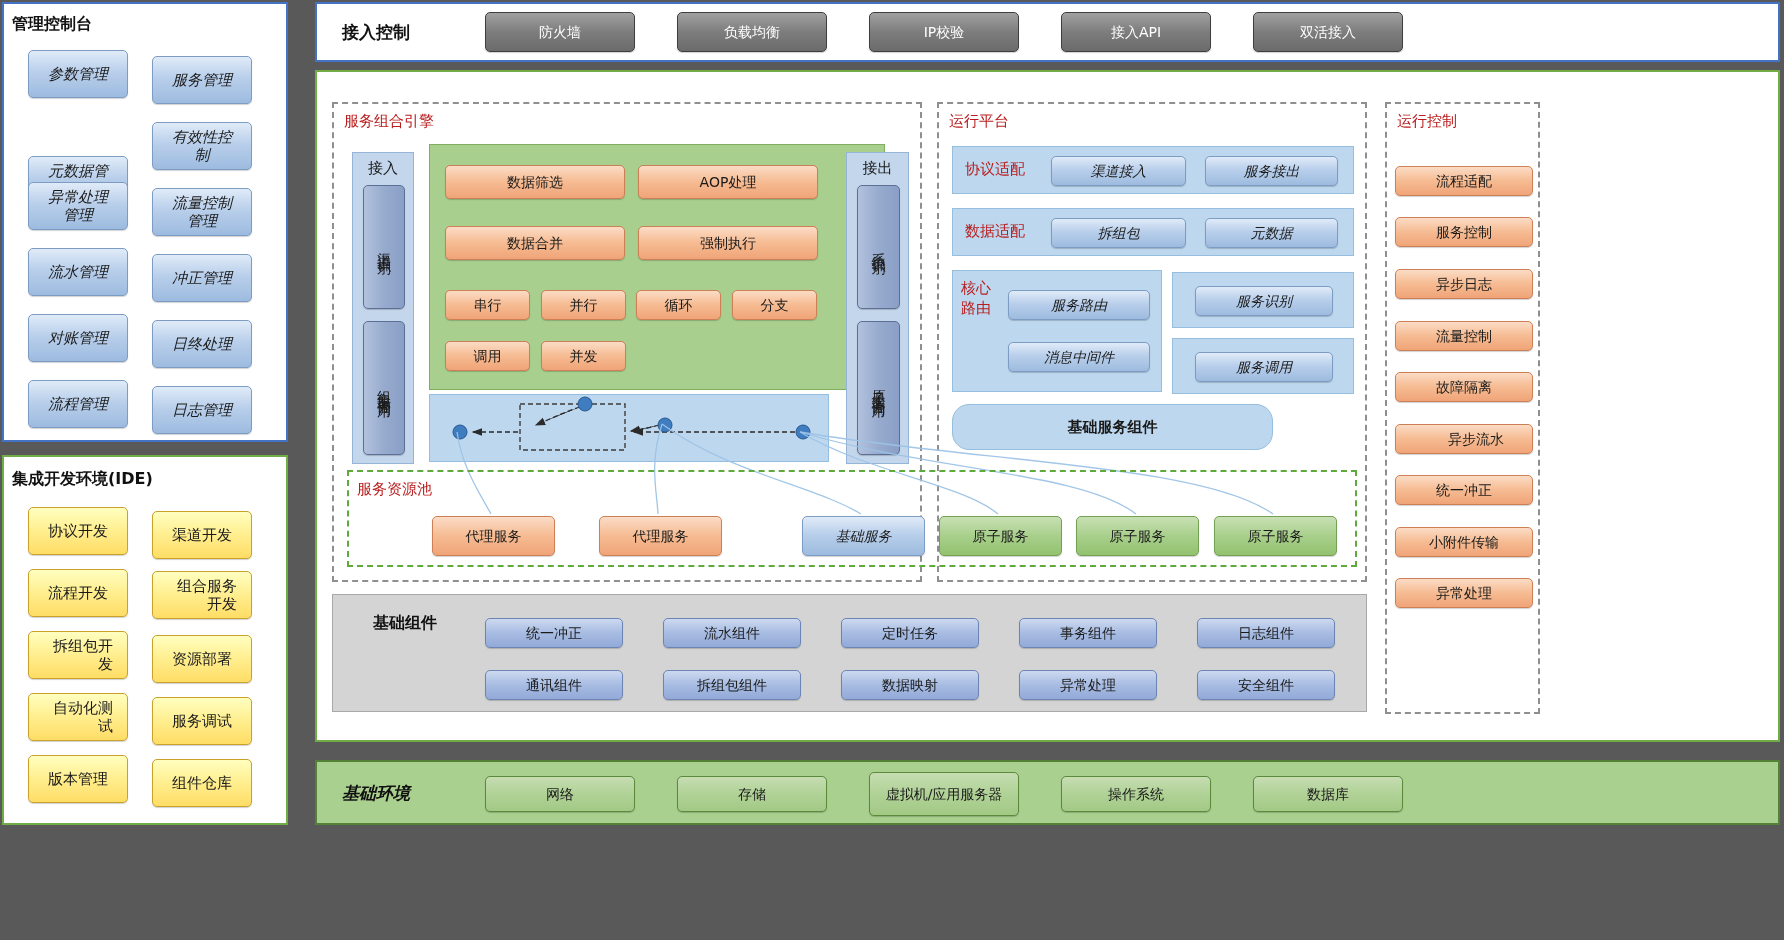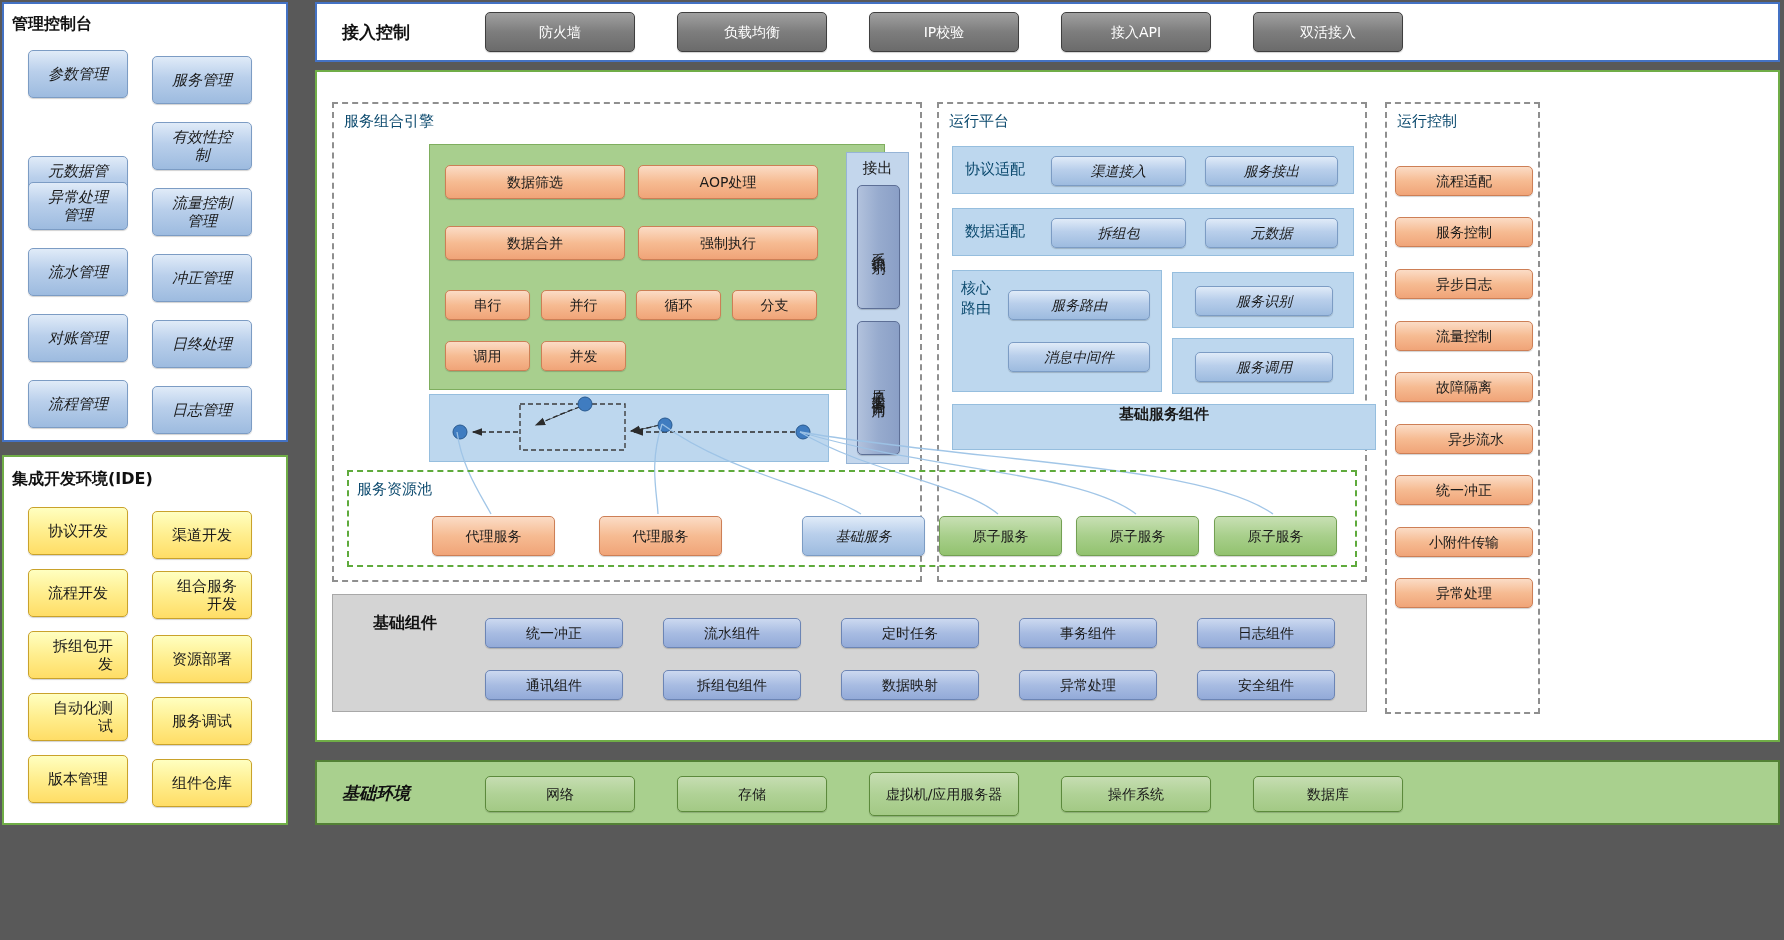--- a/index.html
+++ b/index.html
@@ -2,21 +2,21 @@
 <html><head>
 <meta charset="utf-8">
 <style>
   * { margin:0; padding:0; box-sizing:border-box; }
   html,body { background:#595959; }
   body { font-family:"DejaVu Sans","Liberation Sans",sans-serif; color:#1a1a1a; }
   .stage { position:relative; width:1784px; height:940px; background:#595959; overflow:hidden; }
   .panel { position:absolute; background:#ffffff; }
   .abs { position:absolute; }
   .sec-title { position:absolute; font-size:16px; font-weight:700; color:#111; white-space:nowrap; }
-  .sub-title { position:absolute; font-size:15px; font-weight:400; color:#0c4a6e; white-space:nowrap; }
+  .sub-title { position:absolute; font-size:15px; font-weight:400; color:#b91c1c; white-space:nowrap; }
   .btn {
     position:absolute; display:flex; align-items:center; justify-content:center;
     text-align:center; border-radius:5px; font-size:14px; color:#1a1a1a;
     line-height:1.2; box-shadow:0 1px 1px rgba(0,0,0,.18); cursor:default;
   }
   .btn-wide { font-size:15px; padding:4px 14px; }
   .btn-blue   { background:linear-gradient(180deg,#e0ebf8 0%,#b9cfeb 45%,#9dbbdf 100%); border:1px solid #7c9cc4;font-style:italic; }
   .btn-blue2  { background:linear-gradient(180deg,#ccd9f0 0%,#a8bce2 50%,#93aad8 100%); border:1px solid #6c85b5; }
   .btn-yellow { background:linear-gradient(180deg,#ffffc0 0%,#ffee8e 50%,#ffdd66 100%); border:1px solid #c9a22b;text-align:right; }
   .btn-orange { background:linear-gradient(180deg,#fbdcc6 0%,#f6bb92 50%,#f0a478 100%); border:1px solid #cd7f56; }
@@ -77,20 +77,25 @@
     <div class="btn btn-gray" style="left:552px;top:8px;width:150px;height:40px;">IP校验</div>
     <div class="btn btn-gray" style="left:744px;top:8px;width:150px;height:40px;">接入API</div>
     <div class="btn btn-gray" style="left:936px;top:8px;width:150px;height:40px;">双活接入</div>
   </div>
 
   <div class="panel" style="left:315px;top:70px;width:1465px;height:672px;border:2px solid #70ad47;">
 
     <div class="dashed-box" style="left:15px;top:30px;width:590px;height:480px;">
       <div class="sub-title" style="left:10px;top:8px;">服务组合引擎</div>
 
+      <div class="col-panel" style="left:18px;top:48px;width:62px;height:312px;">
+        <div class="col-label">接入</div>
+        <div class="btn btn-vert" style="left:10px;top:32px;width:42px;height:124px;">渠道识别</div>
+        <div class="btn btn-vert" style="left:10px;top:168px;width:42px;height:134px;">组合服务调用</div>
+      </div>
 
       <div class="green-panel" style="left:95px;top:40px;width:456px;height:246px;">
         <div class="btn btn-orange" style="left:15px;top:20px;width:180px;height:34px;">数据筛选</div>
         <div class="btn btn-orange" style="left:208px;top:20px;width:180px;height:34px;">AOP处理</div>
         <div class="btn btn-orange" style="left:15px;top:81px;width:180px;height:34px;">数据合并</div>
         <div class="btn btn-orange" style="left:208px;top:81px;width:180px;height:34px;">强制执行</div>
         <div class="btn btn-orange" style="left:15px;top:145px;width:85px;height:30px;">串行</div>
         <div class="btn btn-orange" style="left:111px;top:145px;width:85px;height:30px;">并行</div>
         <div class="btn btn-orange" style="left:206px;top:145px;width:85px;height:30px;">循环</div>
         <div class="btn btn-orange" style="left:302px;top:145px;width:85px;height:30px;">分支</div>
@@ -145,21 +150,21 @@
         <div class="btn btn-blue" style="left:55px;top:71px;width:142px;height:30px;">消息中间件</div>
       </div>
 
       <div class="lb-panel" style="left:233px;top:168px;width:182px;height:56px;">
         <div class="btn btn-blue" style="left:22px;top:13px;width:138px;height:30px;">服务识别</div>
       </div>
       <div class="lb-panel" style="left:233px;top:234px;width:182px;height:56px;">
         <div class="btn btn-blue" style="left:22px;top:13px;width:138px;height:30px;">服务调用</div>
       </div>
 
-      <div class="lb-panel" style="left:13px;top:300px;width:424px;height:46px;display:flex;align-items:flex-start;">
+      <div class="lb-panel" style="left:13px;top:300px;width:321px;height:46px;display:flex;align-items:center;border-radius:17px;">
         <div class="bar-label">基础服务组件</div>
       </div>
     </div>
 
     <div class="dashed-box" style="left:1068px;top:30px;width:155px;height:612px;">
       <div class="sub-title" style="left:10px;top:8px;">运行控制</div>
       <div class="btn btn-orange" style="left:8px;top:62px;width:138px;height:30px;">流程适配</div>
       <div class="btn btn-orange" style="left:8px;top:113px;width:138px;height:30px;">服务控制</div>
       <div class="btn btn-orange" style="left:8px;top:165px;width:138px;height:30px;">异步日志</div>
       <div class="btn btn-orange" style="left:8px;top:217px;width:138px;height:30px;">流量控制</div>

